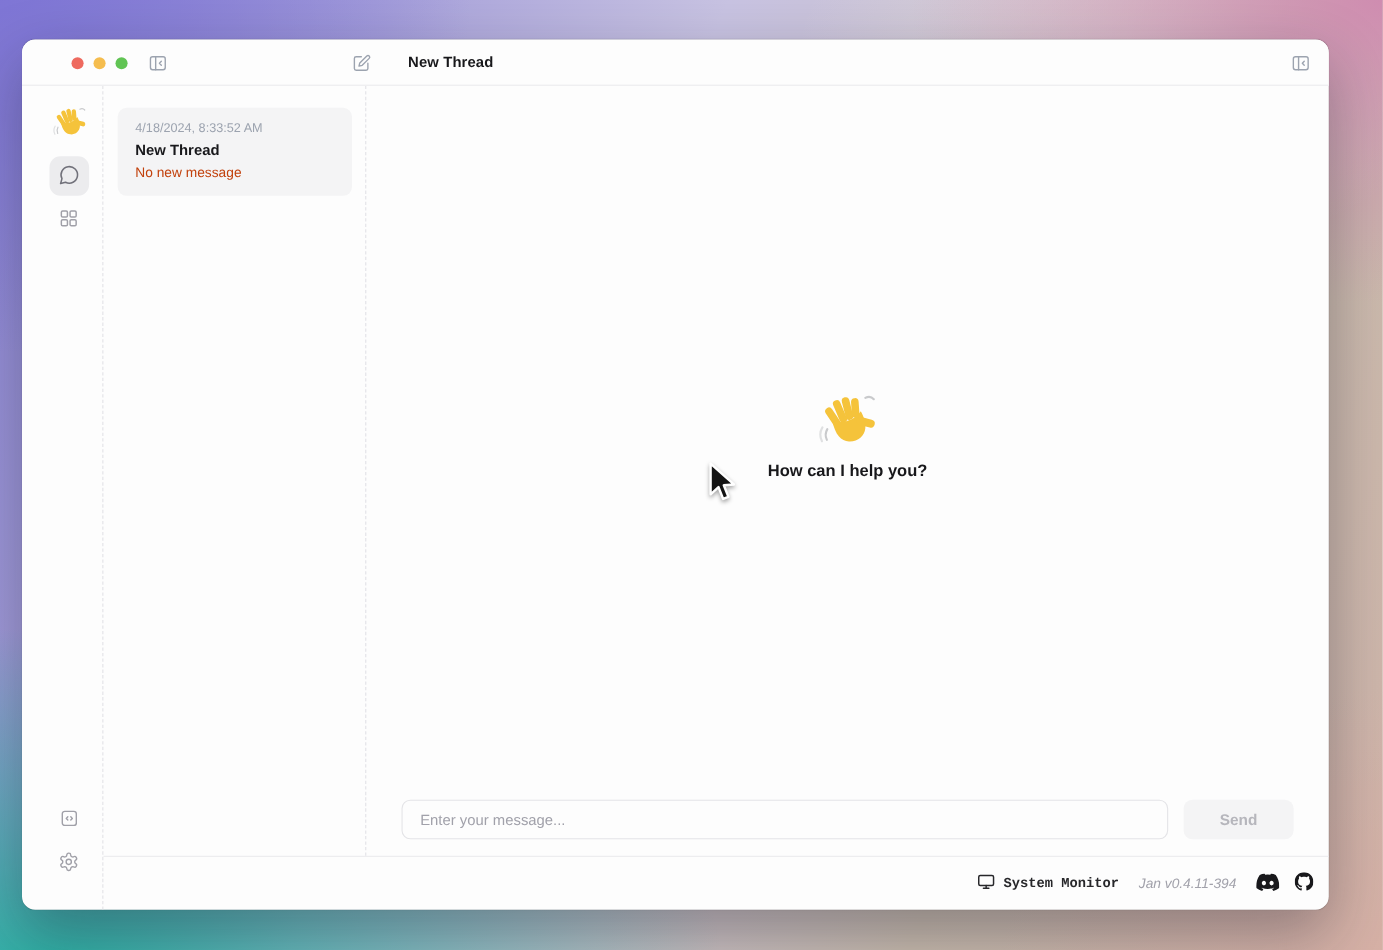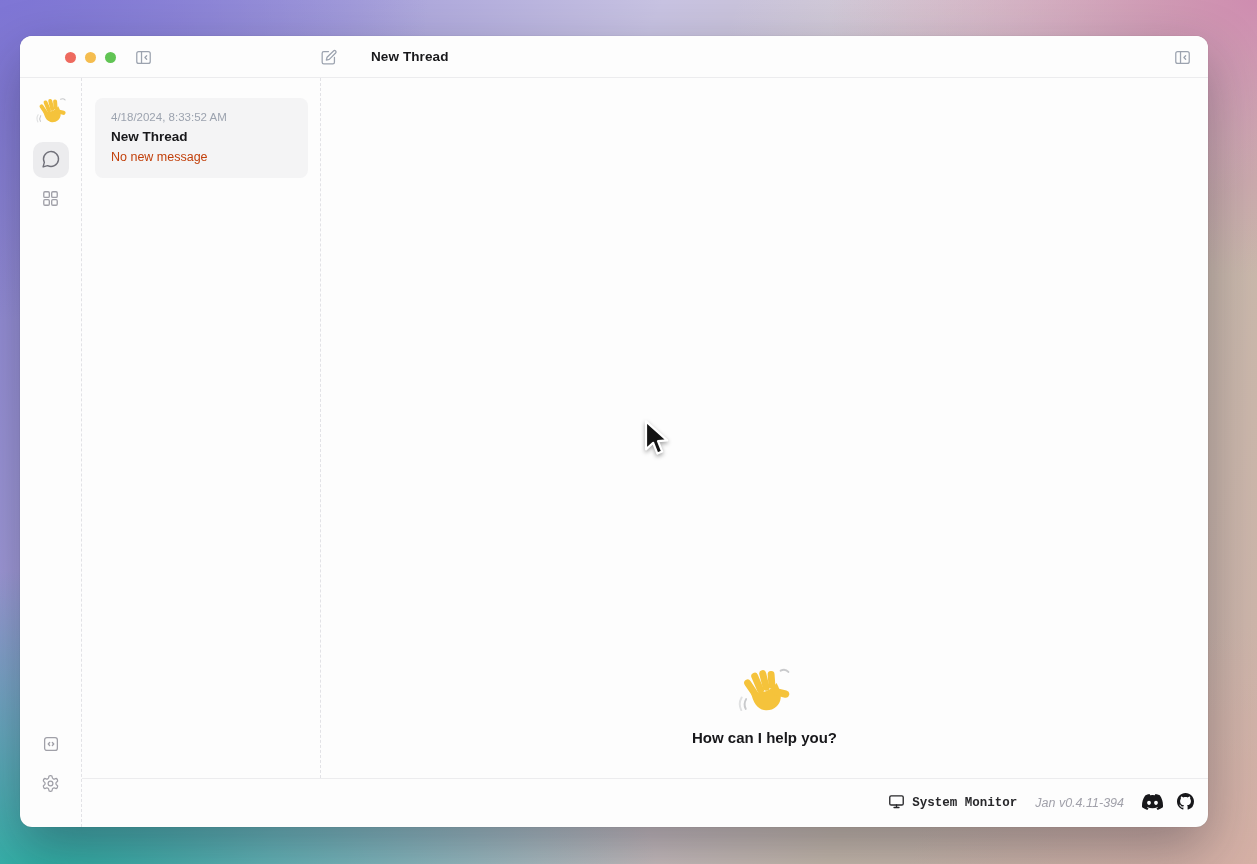--- a/index.html
+++ b/index.html
@@ -33,39 +33,39 @@
   .icon-btn { position:absolute; top:0; height:42px; display:flex; align-items:center; justify-content:center;
     background:none; border:none; cursor:pointer; color:#9ca3af; padding:0; }
   .icon-btn svg { display:block; }
   .btn-collapse-left  { left:111px; width:24px; }
   .btn-compose       { left:296px; width:24px; }
   .btn-collapse-right{ right:14px; width:24px; }
   .topbar-title { position:absolute; left:351px; top:0; line-height:42px;
     font-size:13.5px; font-weight:700; color:#18181b; letter-spacing:.1px; }
 
   
-  .lower { flex:1; display:flex; min-height:0; }
+  .lower { flex:1; display:flex; min-height:0;padding-left:12px; }
 
   .ribbon { width:62px; flex:0 0 62px; border-right:1px dashed #e2e2e6;
     display:flex; flex-direction:column; align-items:center; padding:18px 0 20px; }
   .ribbon-logo { width:30px; height:30px; margin-bottom:16px; }
   .ribbon-item { width:36px; height:36px; border-radius:10px; display:flex; align-items:center;
     justify-content:center; background:none; border:none; cursor:pointer; color:#a0a0a8; margin-bottom:4px; }
   .ribbon-item.active { background:#ececee; color:#71717a; }
   .ribbon-spacer { flex:1; }
 
   
   .threadlist { width:239px; flex:0 0 239px; border-right:1px dashed #e2e2e6; padding:20px 12px 0 13px; }
   .thread-card { background:#f4f4f5; border-radius:8px; padding:13px 16px 14px; cursor:pointer; }
   .thread-date { font-size:11.5px; color:#9ca3af; margin-bottom:6px; }
   .thread-title { font-size:13.5px; font-weight:700; color:#18181b; margin-bottom:6px; }
   .thread-sub { font-size:12.5px; color:#c2410c; }
 
   
-  .main { flex:1; position:relative; display:flex; align-items:flex-end; justify-content:center; }
+  .main { flex:1; position:relative; display:flex; align-items:center; justify-content:center; }
   .greeting { display:flex; flex-direction:column; align-items:center; transform:translateY(-32px); }
   .greeting-hand { width:52px; height:52px; margin-bottom:12px; }
   .greeting-text { font-size:15px; font-weight:600; color:#18181b; }
 
   .composer { position:absolute; left:32px; right:32px; bottom:15px; display:flex; align-items:center; }
   .composer input { flex:1; height:36px; border:1px solid #e4e4e7; border-radius:8px;
     padding:0 16px; font-size:13.5px; color:#3f3f46; background:#fdfdfd; outline:none;
     font-family:"Liberation Sans", sans-serif; }
   .composer input::placeholder { color:#a1a1aa; }
   .send-btn { width:100px; height:36px; margin-left:14px; border:none; border-radius:8px;
@@ -211,20 +211,24 @@
         </aside>
 
         <main class="main">
           <div class="greeting">
             <svg class="greeting-hand" viewBox="0 0 64 64">
                 <use href="#hand-wave"></use>
               </svg>
             <div class="greeting-text">How can I help you?</div>
           </div>
 
+          <div class="composer">
+            <input type="text" placeholder="Enter your message..." style="">
+            <button class="send-btn">Send</button>
+          </div>
         </main>
       </div>
 
       <footer class="statusbar">
         <button class="sysmon">
           <span>
             <svg width="17" height="17" viewBox="0 0 24 24" fill="none" stroke="currentColor" stroke-width="1.9" stroke-linecap="round" stroke-linejoin="round">
               <rect x="2.5" y="4" width="19" height="13" rx="2"></rect>
               <line x1="12" y1="17" x2="12" y2="20"></line>
               <line x1="8.5" y1="20.5" x2="15.5" y2="20.5"></line>

